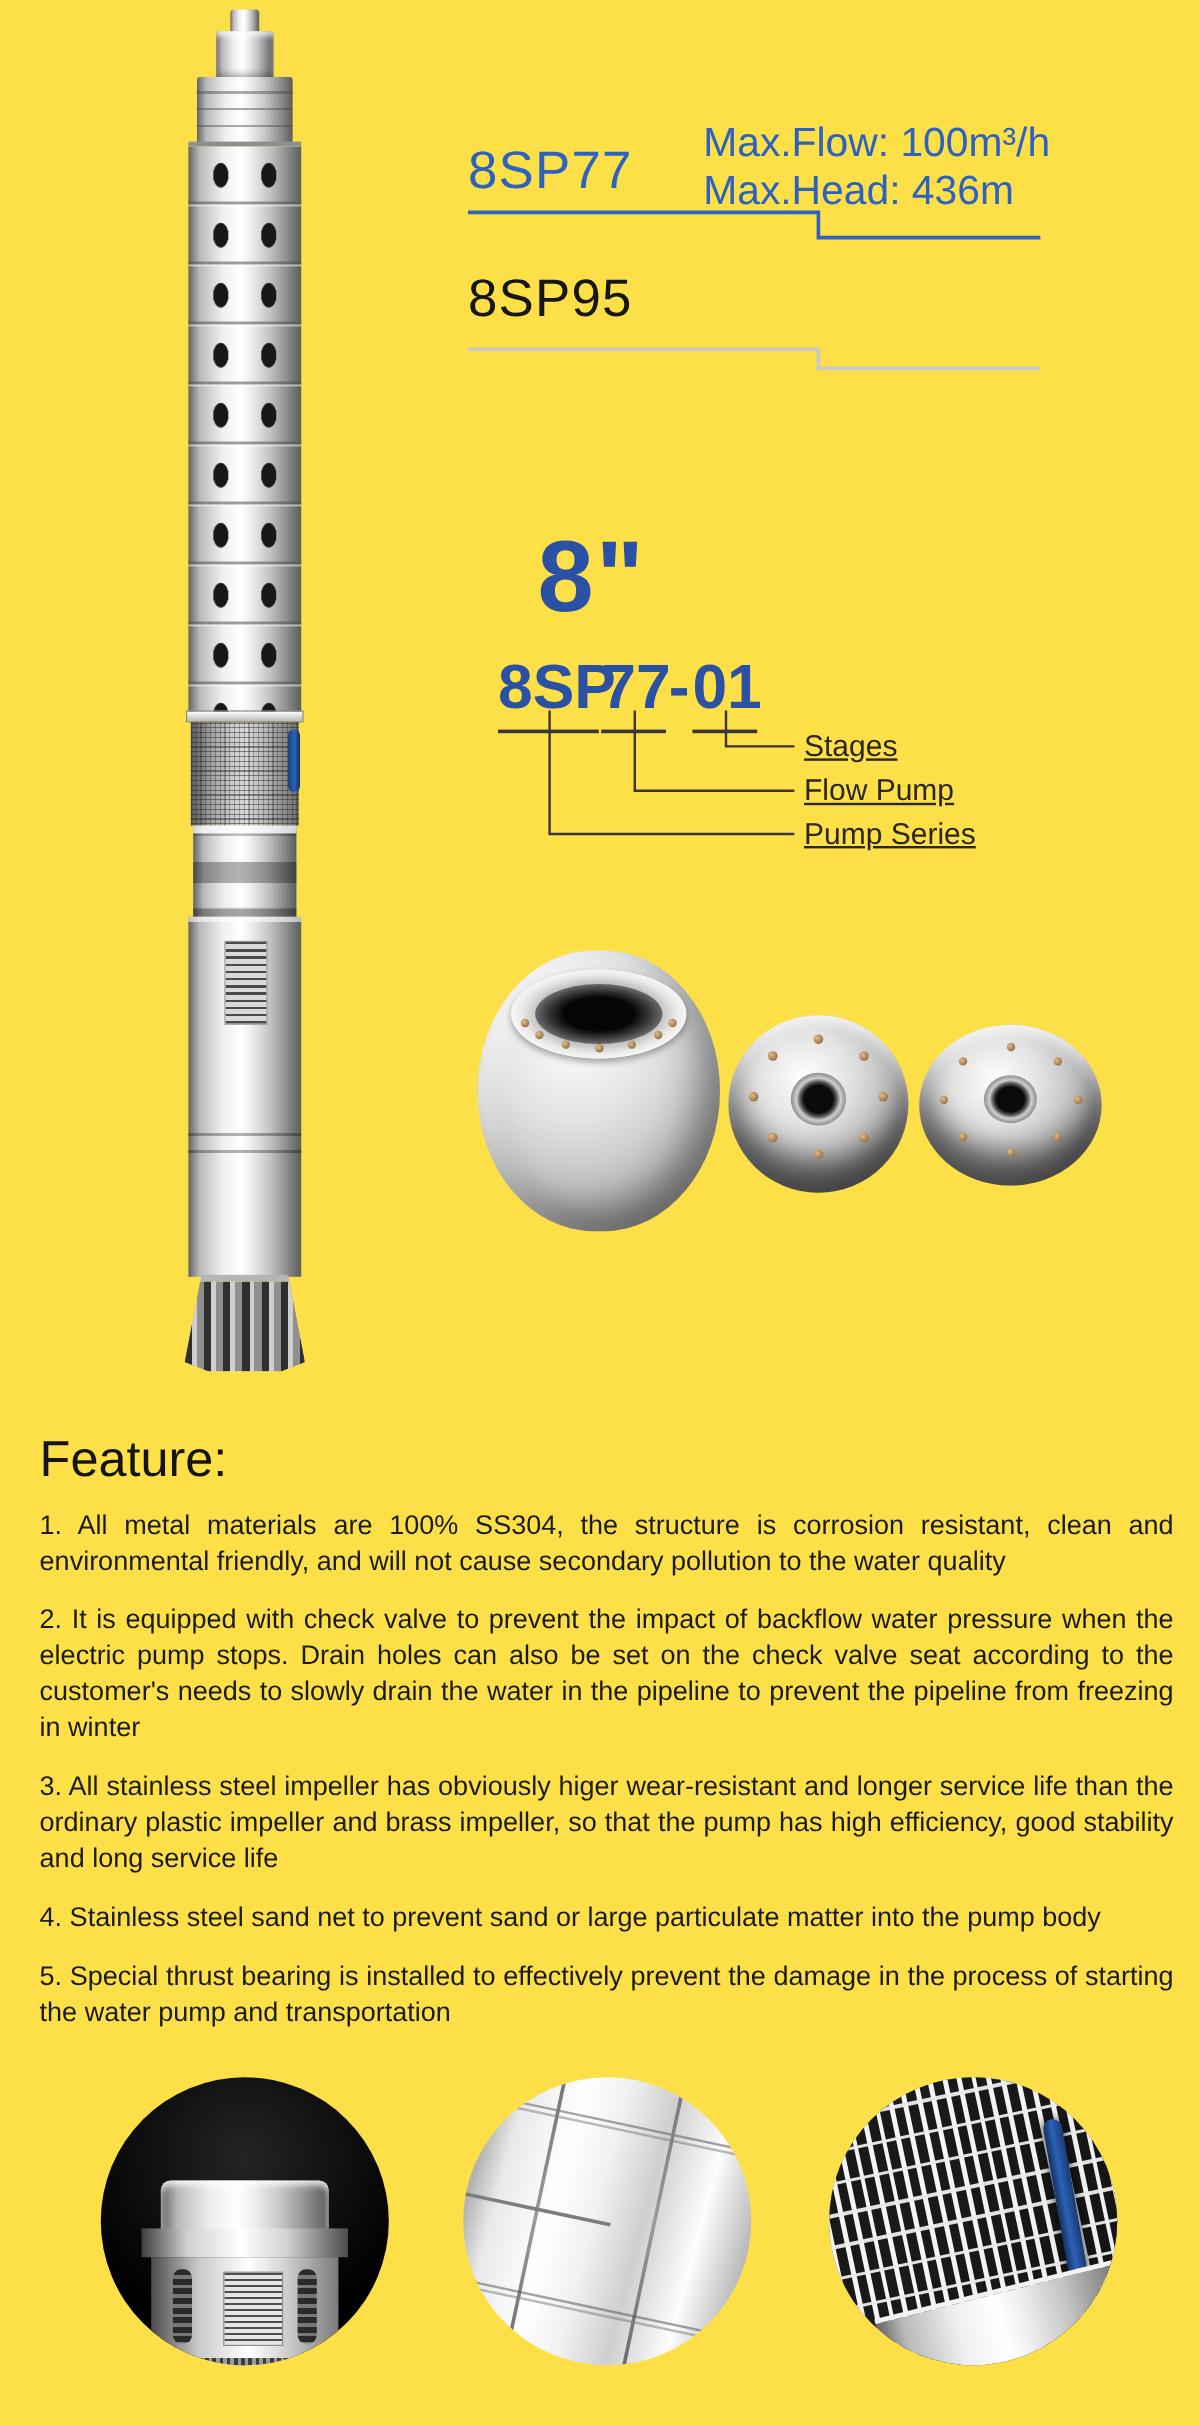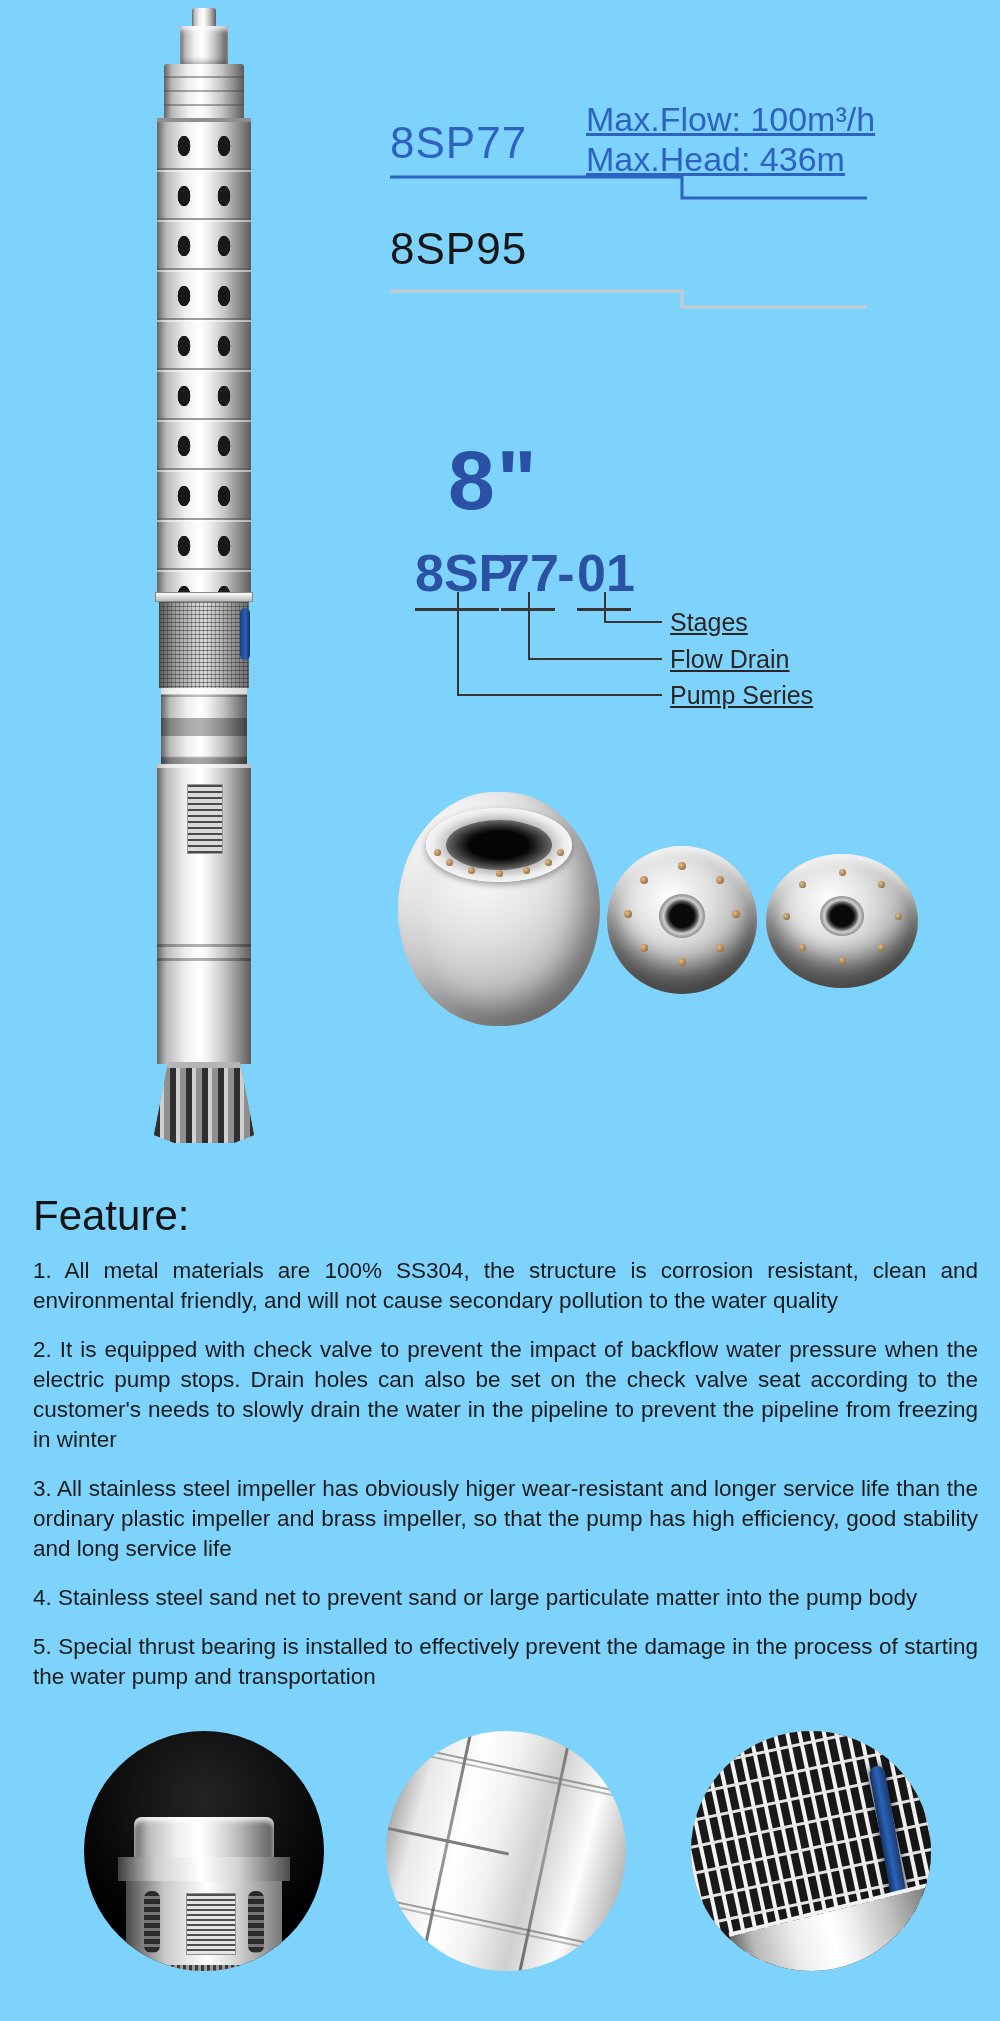--- a/index.html
+++ b/index.html
@@ -1,16 +1,16 @@
 <!DOCTYPE html>
 <html style="--blue: #2e62c0; --navy: #2a51a3; --callout: #3a3432; --cable: #2b62b8; --brass: #a97f4e;"><head>
 <meta charset="utf-8">
 <style>
   html,body{margin:0;padding:0;background:#fff;}
-  #page{position:relative;width:1000px;height:2021px;background:#7dd3fc;overflow:hidden;
+  #page{position:relative;width:1000px;height:2021px;background:#fde047;overflow:hidden;
         font-family:"Liberation Sans",sans-serif;}
   #page *{box-sizing:border-box;}
   .abs{position:absolute;}
 
   
   svg.lines{position:absolute;left:0;top:0;pointer-events:none;}
 
   
   .spec-model{position:absolute;font-size:44px;letter-spacing:1px;}
   .spec-model.blue{color:var(--blue);}
@@ -171,39 +171,39 @@
     <div class="abs p-screen"></div>
     <div class="abs p-cable"></div>
     <div class="abs p-coupling"></div>
     <div class="abs p-motor">
       <div class="abs p-label"></div>
     </div>
     <div class="abs p-kicker"></div>
   </div>
 
   <div class="spec-model blue" style="left:390px;top:118px;">8SP77</div>
-  <div class="spec-vals blue" style="left:586px;top:99px;text-decoration:underline;">
+  <div class="spec-vals blue" style="left:586px;top:99px;">
     <div>Max.Flow: 100m³/h</div>
     <div>Max.Head: 436m</div>
   </div>
 
   <div class="spec-model black" style="left:390px;top:224px;">8SP95</div>
   <div class="spec-vals black" style="left:586px;top:214px;">
   </div>
 
   <div class="size-label">8"</div>
 
   <div class="model-code">
     <span class="seg-series underlined">8SP</span>
     <span class="seg-flow underlined">77</span>
     <span class="seg-sep">-</span>
     <span class="seg-stages underlined">01</span>
   </div>
   <div class="callout-label" style="top:608px;">Stages</div>
-  <div class="callout-label" style="top:645px;">Flow Drain</div>
+  <div class="callout-label" style="top:645px;">Flow Pump</div>
   <div class="callout-label" style="top:681px;">Pump Series</div>
 
   <div id="imp-big" class="abs">
     <div class="bowl-rim">
       <div class="bowl-hole">
         <div class="vane" style="left:-12%;top:-8%;transform:rotate(25deg);"></div>
         <div class="vane" style="left:30%;top:6%;transform:rotate(105deg);"></div>
       </div>
     <span class="dot" style="left: 131.319px; top: 40.7469px; height: 7px; width: 7px;"></span>
         <span class="dot" style="left: 118.527px; top: 51.4981px; height: 7px; width: 7px;"></span>

